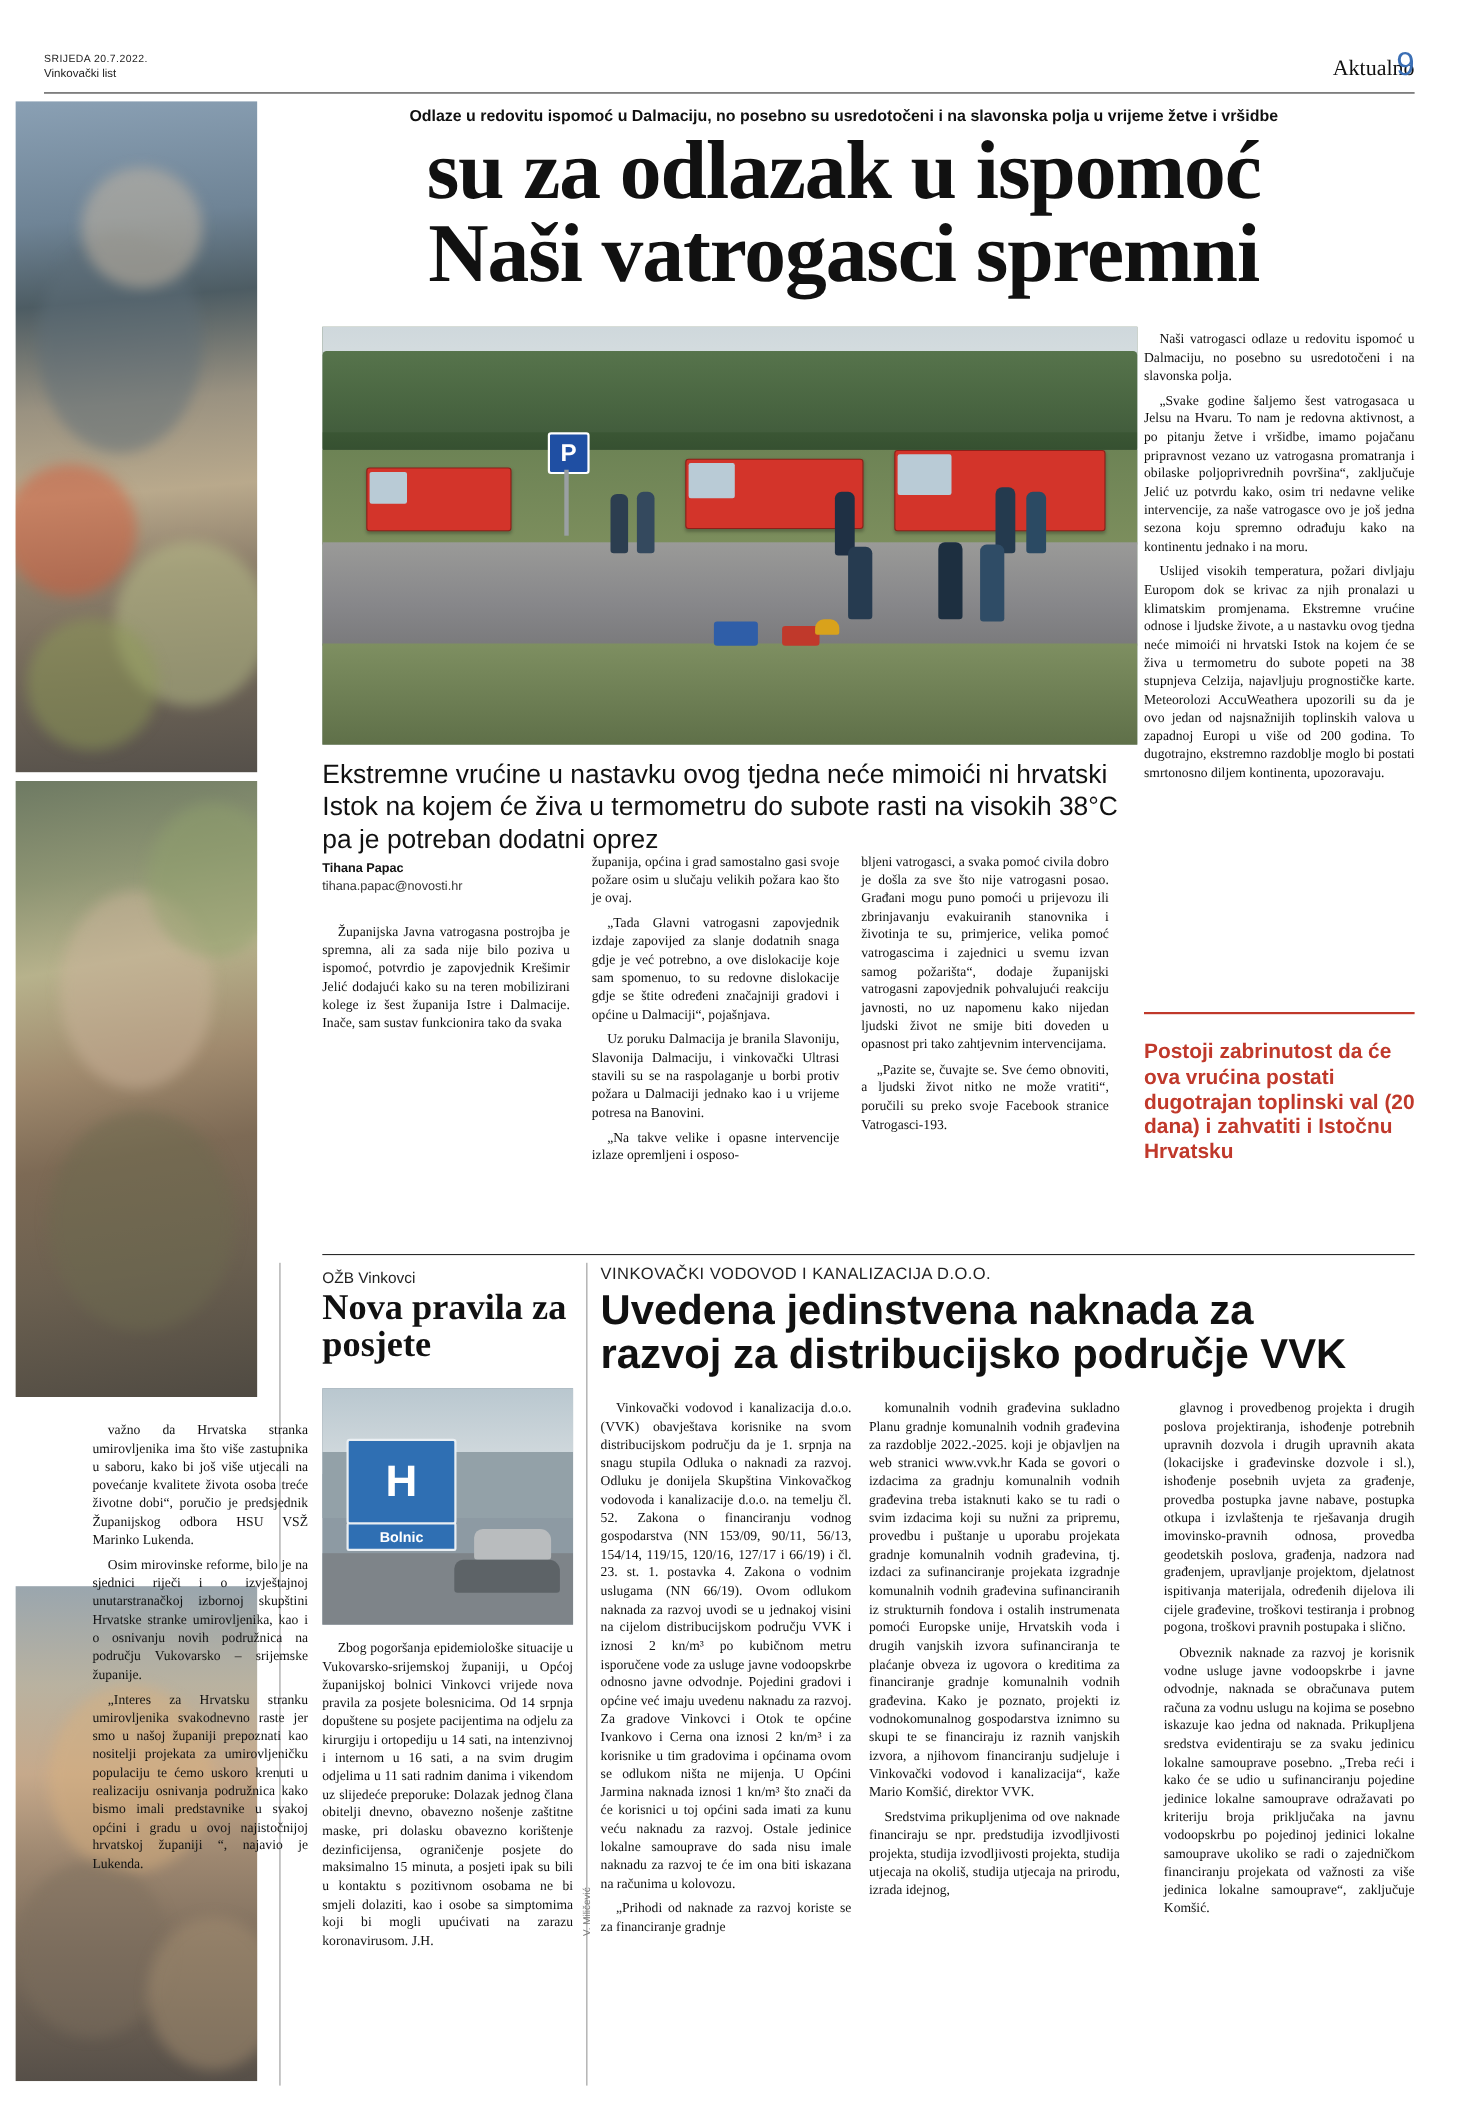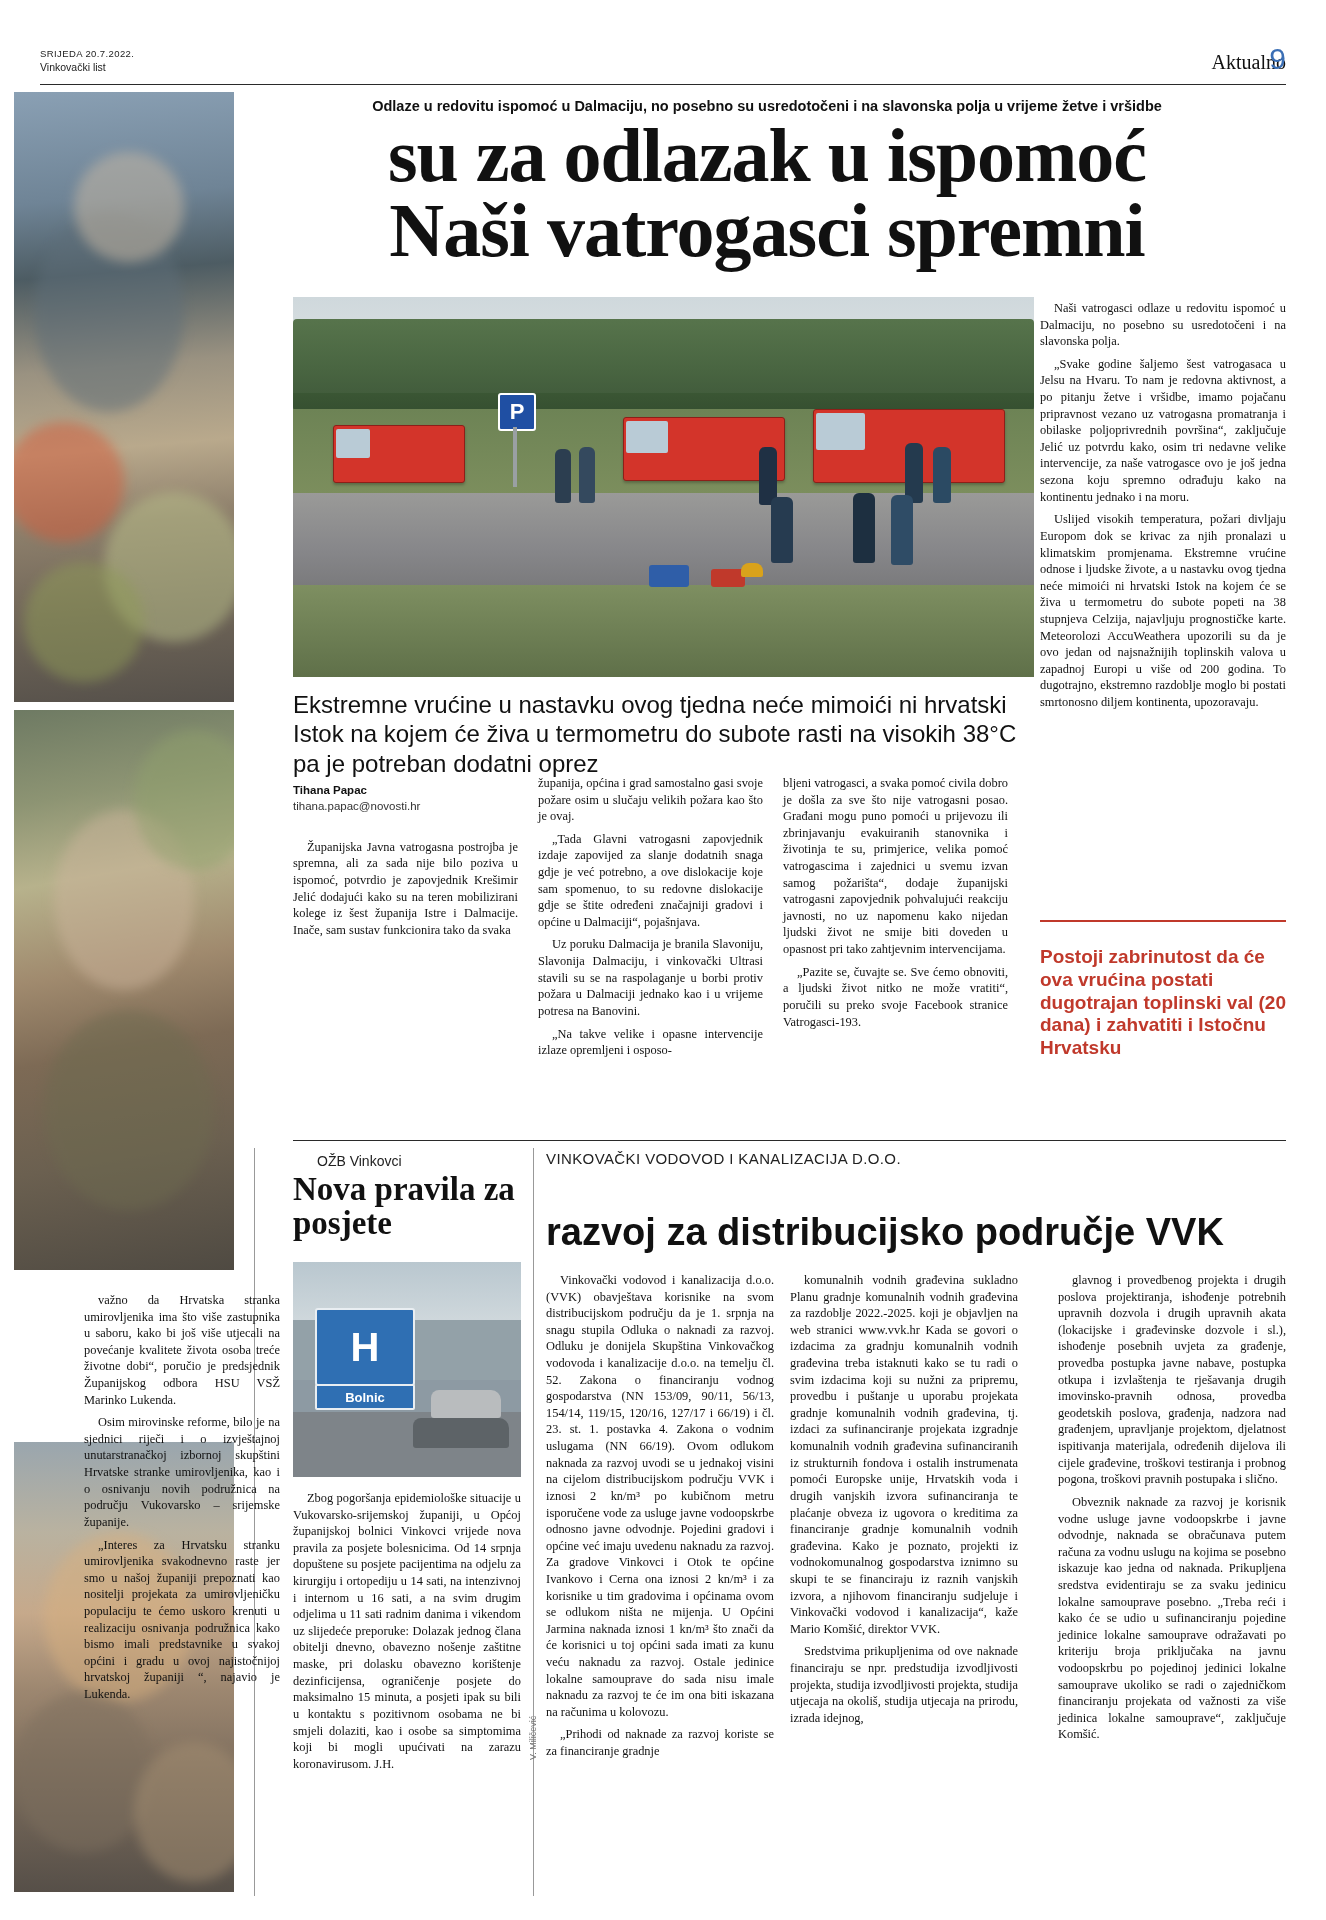--- a/index.html
+++ b/index.html
@@ -64,21 +64,21 @@
 
   
   .pullquote{position:absolute;left:1040px;top:946px;width:246px;font-family:"Liberation Sans",sans-serif;font-weight:bold;font-size:19px;line-height:1.2;color:#c0392b;}
   .pq-rule{position:absolute;left:1040px;top:920px;width:246px;height:2px;background:#c0392b;}
 
   
   .div-h{position:absolute;background:#2a2a2a;}
   .div-v{position:absolute;background:#999;width:1px;}
 
   
-  .ozb-label{position:absolute;left:293px;top:1153px;font-family:"Liberation Sans",sans-serif;font-size:14px;color:#222;margin-left:24px;}
+  .ozb-label{position:absolute;left:293px;top:1153px;font-family:"Liberation Sans",sans-serif;font-size:14px;color:#222;}
   .ozb-title{position:absolute;left:293px;top:1173px;width:228px;font-family:"Liberation Serif",serif;font-weight:bold;font-size:33px;line-height:1.02;color:#111;}
   .ozb-photo{position:absolute;left:293px;top:1262px;width:228px;height:215px;overflow:hidden;background:#8d9aa3;}
   .hsign{position:absolute;left:22px;top:46px;width:96px;height:74px;background:#2f6fb3;border:2px solid #e9eef2;border-radius:3px;color:#fff;font-family:"Liberation Sans",sans-serif;font-weight:bold;font-size:40px;display:flex;align-items:center;justify-content:center;}
   .hsign-sub{position:absolute;left:22px;top:122px;width:96px;height:22px;background:#2f6fb3;border:2px solid #e9eef2;border-radius:2px;color:#fff;font-family:"Liberation Sans",sans-serif;font-weight:bold;font-size:13px;display:flex;align-items:center;justify-content:center;}
   .ozb-body{position:absolute;left:293px;top:1490px;width:228px;font-family:"Liberation Serif",serif;font-size:12.4px;line-height:1.34;text-align:justify;}
   .ozb-body p{margin:0 0 6px 0;text-indent:14px;}
 
   
   .vvk-label{position:absolute;left:546px;top:1150px;font-family:"Liberation Sans",sans-serif;font-size:15px;letter-spacing:.4px;color:#222;}
   .vvk-title{position:absolute;left:546px;top:1172px;width:740px;font-family:"Liberation Sans",sans-serif;font-weight:bold;font-size:38px;line-height:1.06;color:#111;}
@@ -215,21 +215,21 @@
     <div style="position:absolute;left:120px;top:156px;width:96px;height:30px;background:#5d6367;border-radius:8px 10px 3px 3px;"></div>
     <div class="hsign">H</div>
     <div class="hsign-sub">Bolnic</div>
   </div>
   <div class="ozb-body">
     <p>Zbog pogoršanja epidemiološke situacije u Vukovarsko-srijemskoj županiji, u Općoj županijskoj bolnici Vinkovci vrijede nova pravila za posjete bolesnicima. Od 14 srpnja dopuštene su posjete pacijentima na odjelu za kirurgiju i ortopediju u 14 sati, na intenzivnoj i internom u 16 sati, a na svim drugim odjelima u 11 sati radnim danima i vikendom uz slijedeće preporuke: Dolazak jednog člana obitelji dnevno, obavezno nošenje zaštitne maske, pri dolasku obavezno korištenje dezinficijensa, ograničenje posjete do maksimalno 15 minuta, a posjeti ipak su bili u kontaktu s pozitivnom osobama ne bi smjeli dolaziti, kao i osobe sa simptomima koji bi mogli upućivati na zarazu koronavirusom. J.H.</p>
   </div>
 
   <div class="vvk-label">VINKOVAČKI VODOVOD I KANALIZACIJA D.O.O.</div>
   <div class="vvk-title">
-    <br>
+    <span>Uvedena jedinstvena naknada za</span><br>
     <span>razvoj za distribucijsko područje VVK</span>
   </div>
 
   <div class="vvk-col v1">
     <p class="noind">Vinkovački vodovod i kanalizacija d.o.o. (VVK) obavještava korisnike na svom distribucijskom području da je 1. srpnja na snagu stupila Odluka o naknadi za razvoj. Odluku je donijela Skupština Vinkovačkog vodovoda i kanalizacije d.o.o. na temelju čl. 52. Zakona o financiranju vodnog gospodarstva (NN 153/09, 90/11, 56/13, 154/14, 119/15, 120/16, 127/17 i 66/19) i čl. 23. st. 1. postavka 4. Zakona o vodnim uslugama (NN 66/19). Ovom odlukom naknada za razvoj uvodi se u jednakoj visini na cijelom distribucijskom području VVK i iznosi 2 kn/m³ po kubičnom metru isporučene vode za usluge javne vodoopskrbe odnosno javne odvodnje. Pojedini gradovi i općine već imaju uvedenu naknadu za razvoj. Za gradove Vinkovci i Otok te općine Ivankovo i Cerna ona iznosi 2 kn/m³ i za korisnike u tim gradovima i općinama ovom se odlukom ništa ne mijenja. U Općini Jarmina naknada iznosi 1 kn/m³ što znači da će korisnici u toj općini sada imati za kunu veću naknadu za razvoj. Ostale jedinice lokalne samouprave do sada nisu imale naknadu za razvoj te će im ona biti iskazana na računima u kolovozu.</p>
     <p>„Prihodi od naknade za razvoj koriste se za financiranje gradnje</p>
   </div>
   <div class="vvk-col v2">
     <p class="noind">komunalnih vodnih građevina sukladno Planu gradnje komunalnih vodnih građevina za razdoblje 2022.-2025. koji je objavljen na web stranici www.vvk.hr Kada se govori o izdacima za gradnju komunalnih vodnih građevina treba istaknuti kako se tu radi o svim izdacima koji su nužni za pripremu, provedbu i puštanje u uporabu projekata gradnje komunalnih vodnih građevina, tj. izdaci za sufinanciranje projekata izgradnje komunalnih vodnih građevina sufinanciranih iz strukturnih fondova i ostalih instrumenata pomoći Europske unije, Hrvatskih voda i drugih vanjskih izvora sufinanciranja te plaćanje obveza iz ugovora o kreditima za financiranje gradnje komunalnih vodnih građevina. Kako je poznato, projekti iz vodnokomunalnog gospodarstva iznimno su skupi te se financiraju iz raznih vanjskih izvora, a njihovom financiranju sudjeluje i Vinkovački vodovod i kanalizacija“, kaže Mario Komšić, direktor VVK.</p>
     <p>Sredstvima prikupljenima od ove naknade financiraju se npr. predstudija izvodljivosti projekta, studija izvodljivosti projekta, studija utjecaja na okoliš, studija utjecaja na prirodu, izrada idejnog,</p>

